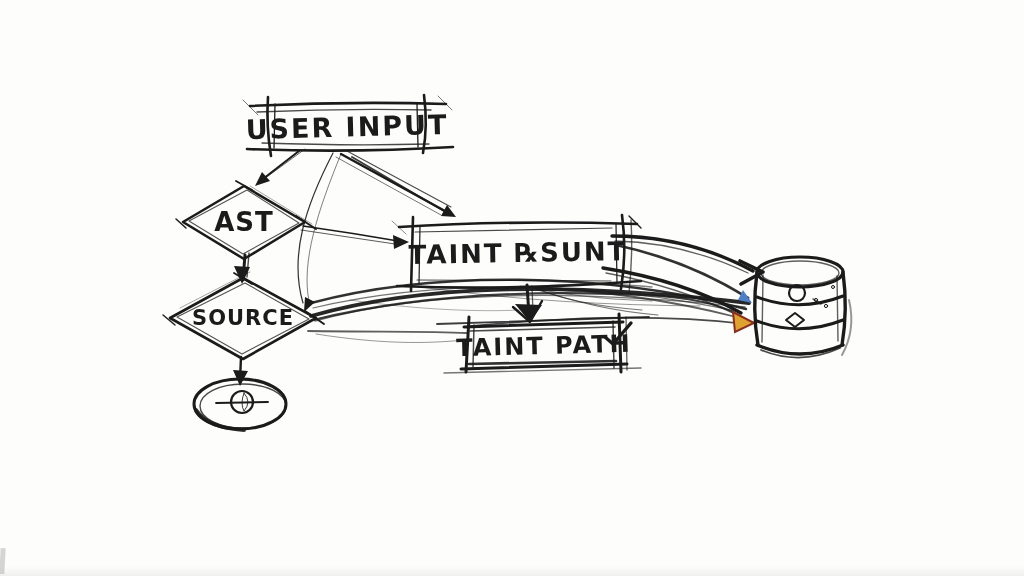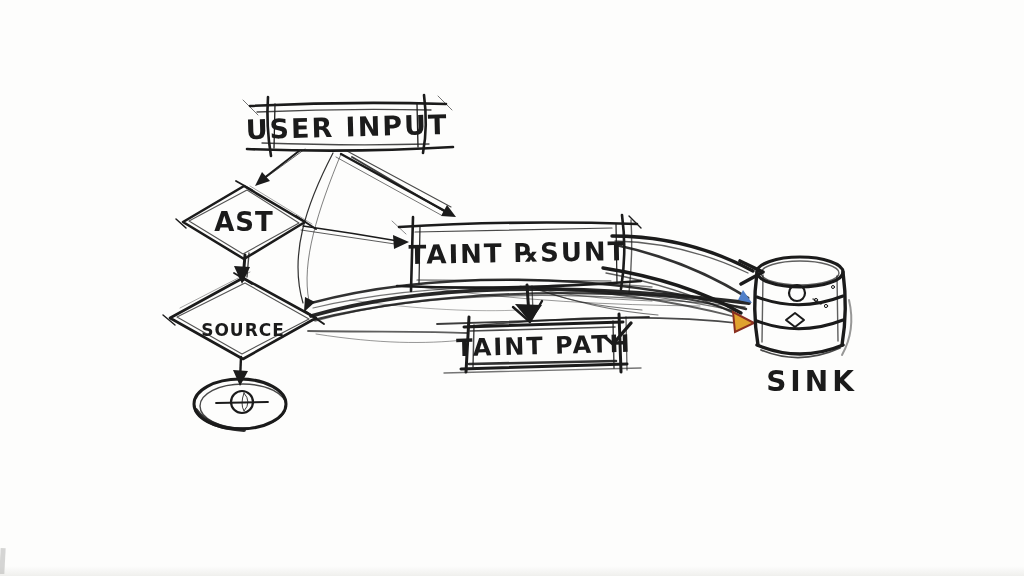--- a/index.html
+++ b/index.html
@@ -11,21 +11,21 @@
   svg.sketch { position:absolute; left:0; top:0; }
   svg.sketch path, svg.sketch ellipse, svg.sketch circle, svg.sketch line {
     fill:none; stroke:#1b1b1b; stroke-linecap:round; stroke-linejoin:round;
   }
   .lbl {
     position:absolute; transform:translate(-50%,-50%);
     color:#1b1b1b; font-weight:600; white-space:nowrap; line-height:1;
   }
   .lbl-user-input  { left:347px; top:127px; font-size:27px; letter-spacing:2px; transform:translate(-50%,-50%) rotate(-1.5deg); }
   .lbl-ast         { left:244px; top:222px; font-size:26px; letter-spacing:1px; }
-  .lbl-source      { left:243px; top:330px; font-size:17px; letter-spacing:1px; }
+  .lbl-source      { left:243px; top:318px; font-size:21px; letter-spacing:1px; }
   .lbl-taint-result{ left:518px; top:253px; font-size:26px; letter-spacing:2px; transform:translate(-50%,-50%) rotate(-1deg); }
   .lbl-taint-path  { left:544px; top:346px; font-size:24px; letter-spacing:2px; transform:translate(-50%,-50%) rotate(-1.5deg); }
   .lbl-sink        { left:812px; top:382px; font-size:28px; letter-spacing:4px; }
   .bottom-fade {
     position:absolute; left:0; bottom:0; width:1024px; height:10px;
     background:linear-gradient(to top, #ecece9, rgba(255,255,255,0)); opacity:.8;
   }
   .corner-smudge {
     position:absolute; left:0; bottom:2px; width:5px; height:26px;
     background:#b5b5b3; opacity:.55; transform:rotate(3deg);
@@ -215,17 +215,16 @@
     <path d="M813,299 L821,304" stroke-width="1.5" opacity="0.7"></path>
     <path d="M849,300 Q856,330 842,355" stroke="#999999" stroke-width="2" opacity="0.45"></path>
   </g>
 </svg>
 
   <div class="lbl lbl-user-input">USER INPUT</div>
   <div class="lbl lbl-ast">AST</div>
   <div class="lbl lbl-source">SOURCE</div>
   <div class="lbl lbl-taint-result">TAINT ℞SUNT</div>
   <div class="lbl lbl-taint-path">TAINT PATH</div>
-  <div class="lbl lbl-sink">SINK</div>
 
   <div class="bottom-fade"></div>
   <div class="corner-smudge"></div>
 </div>
 
 </body></html>

